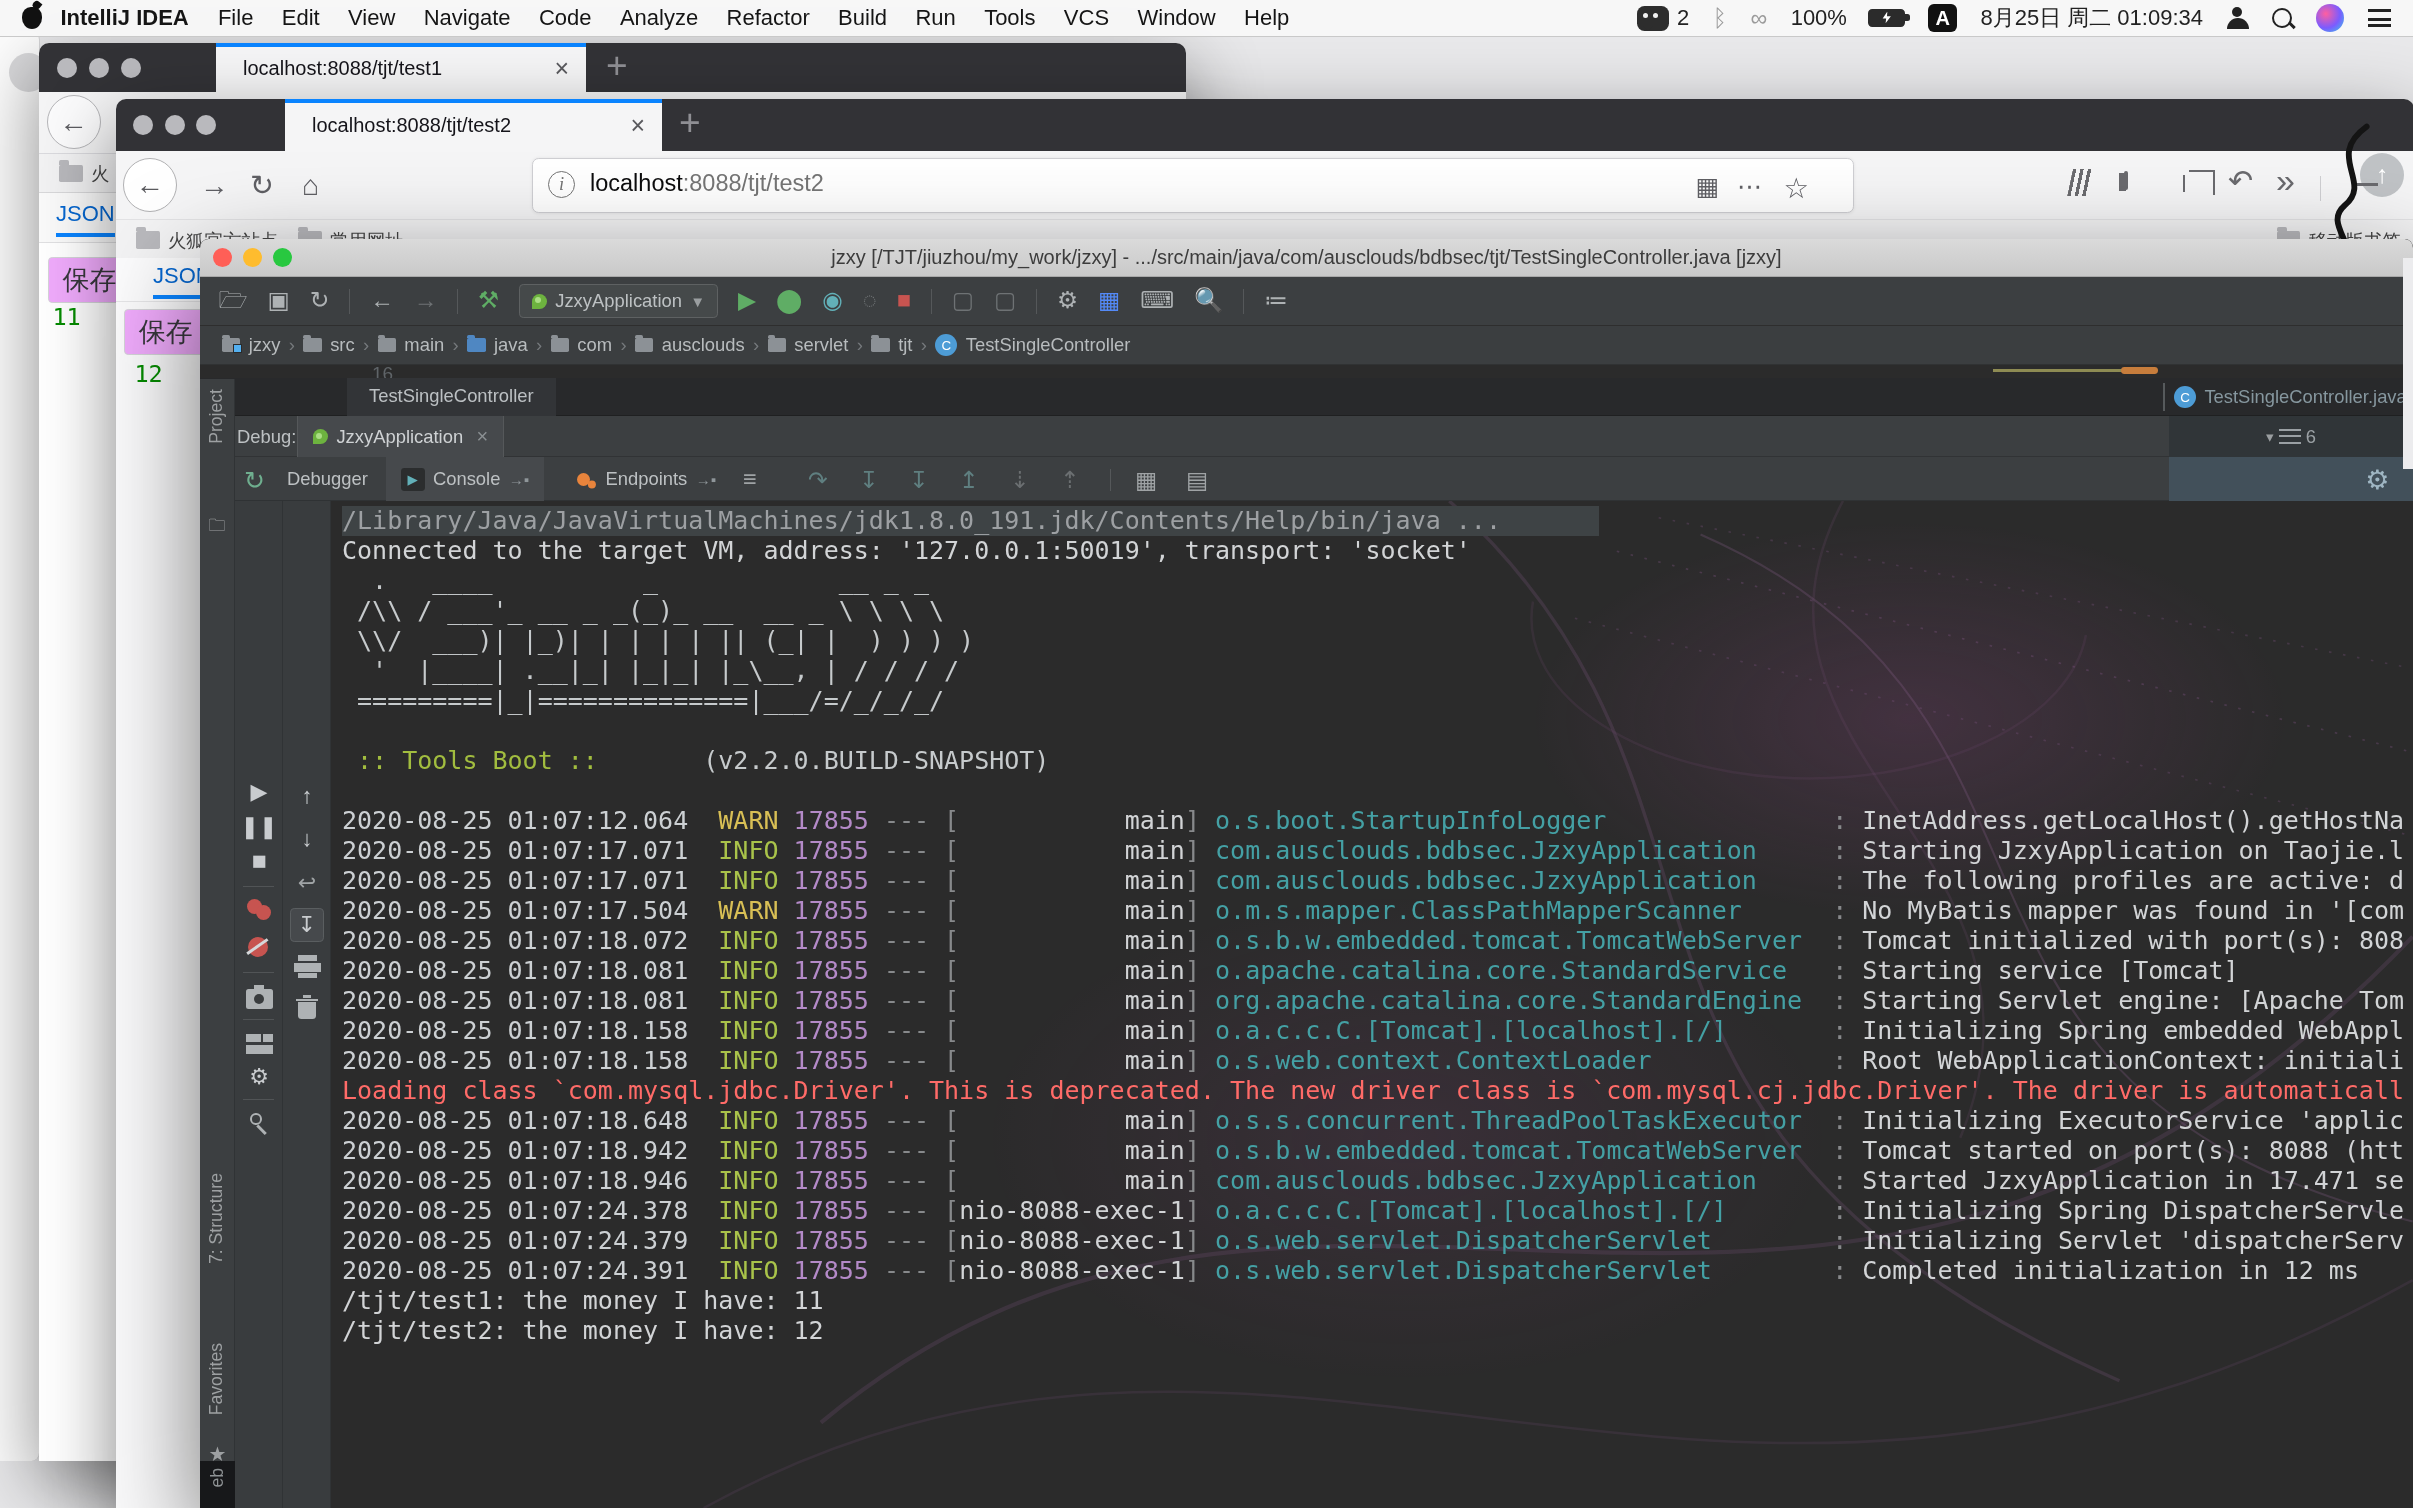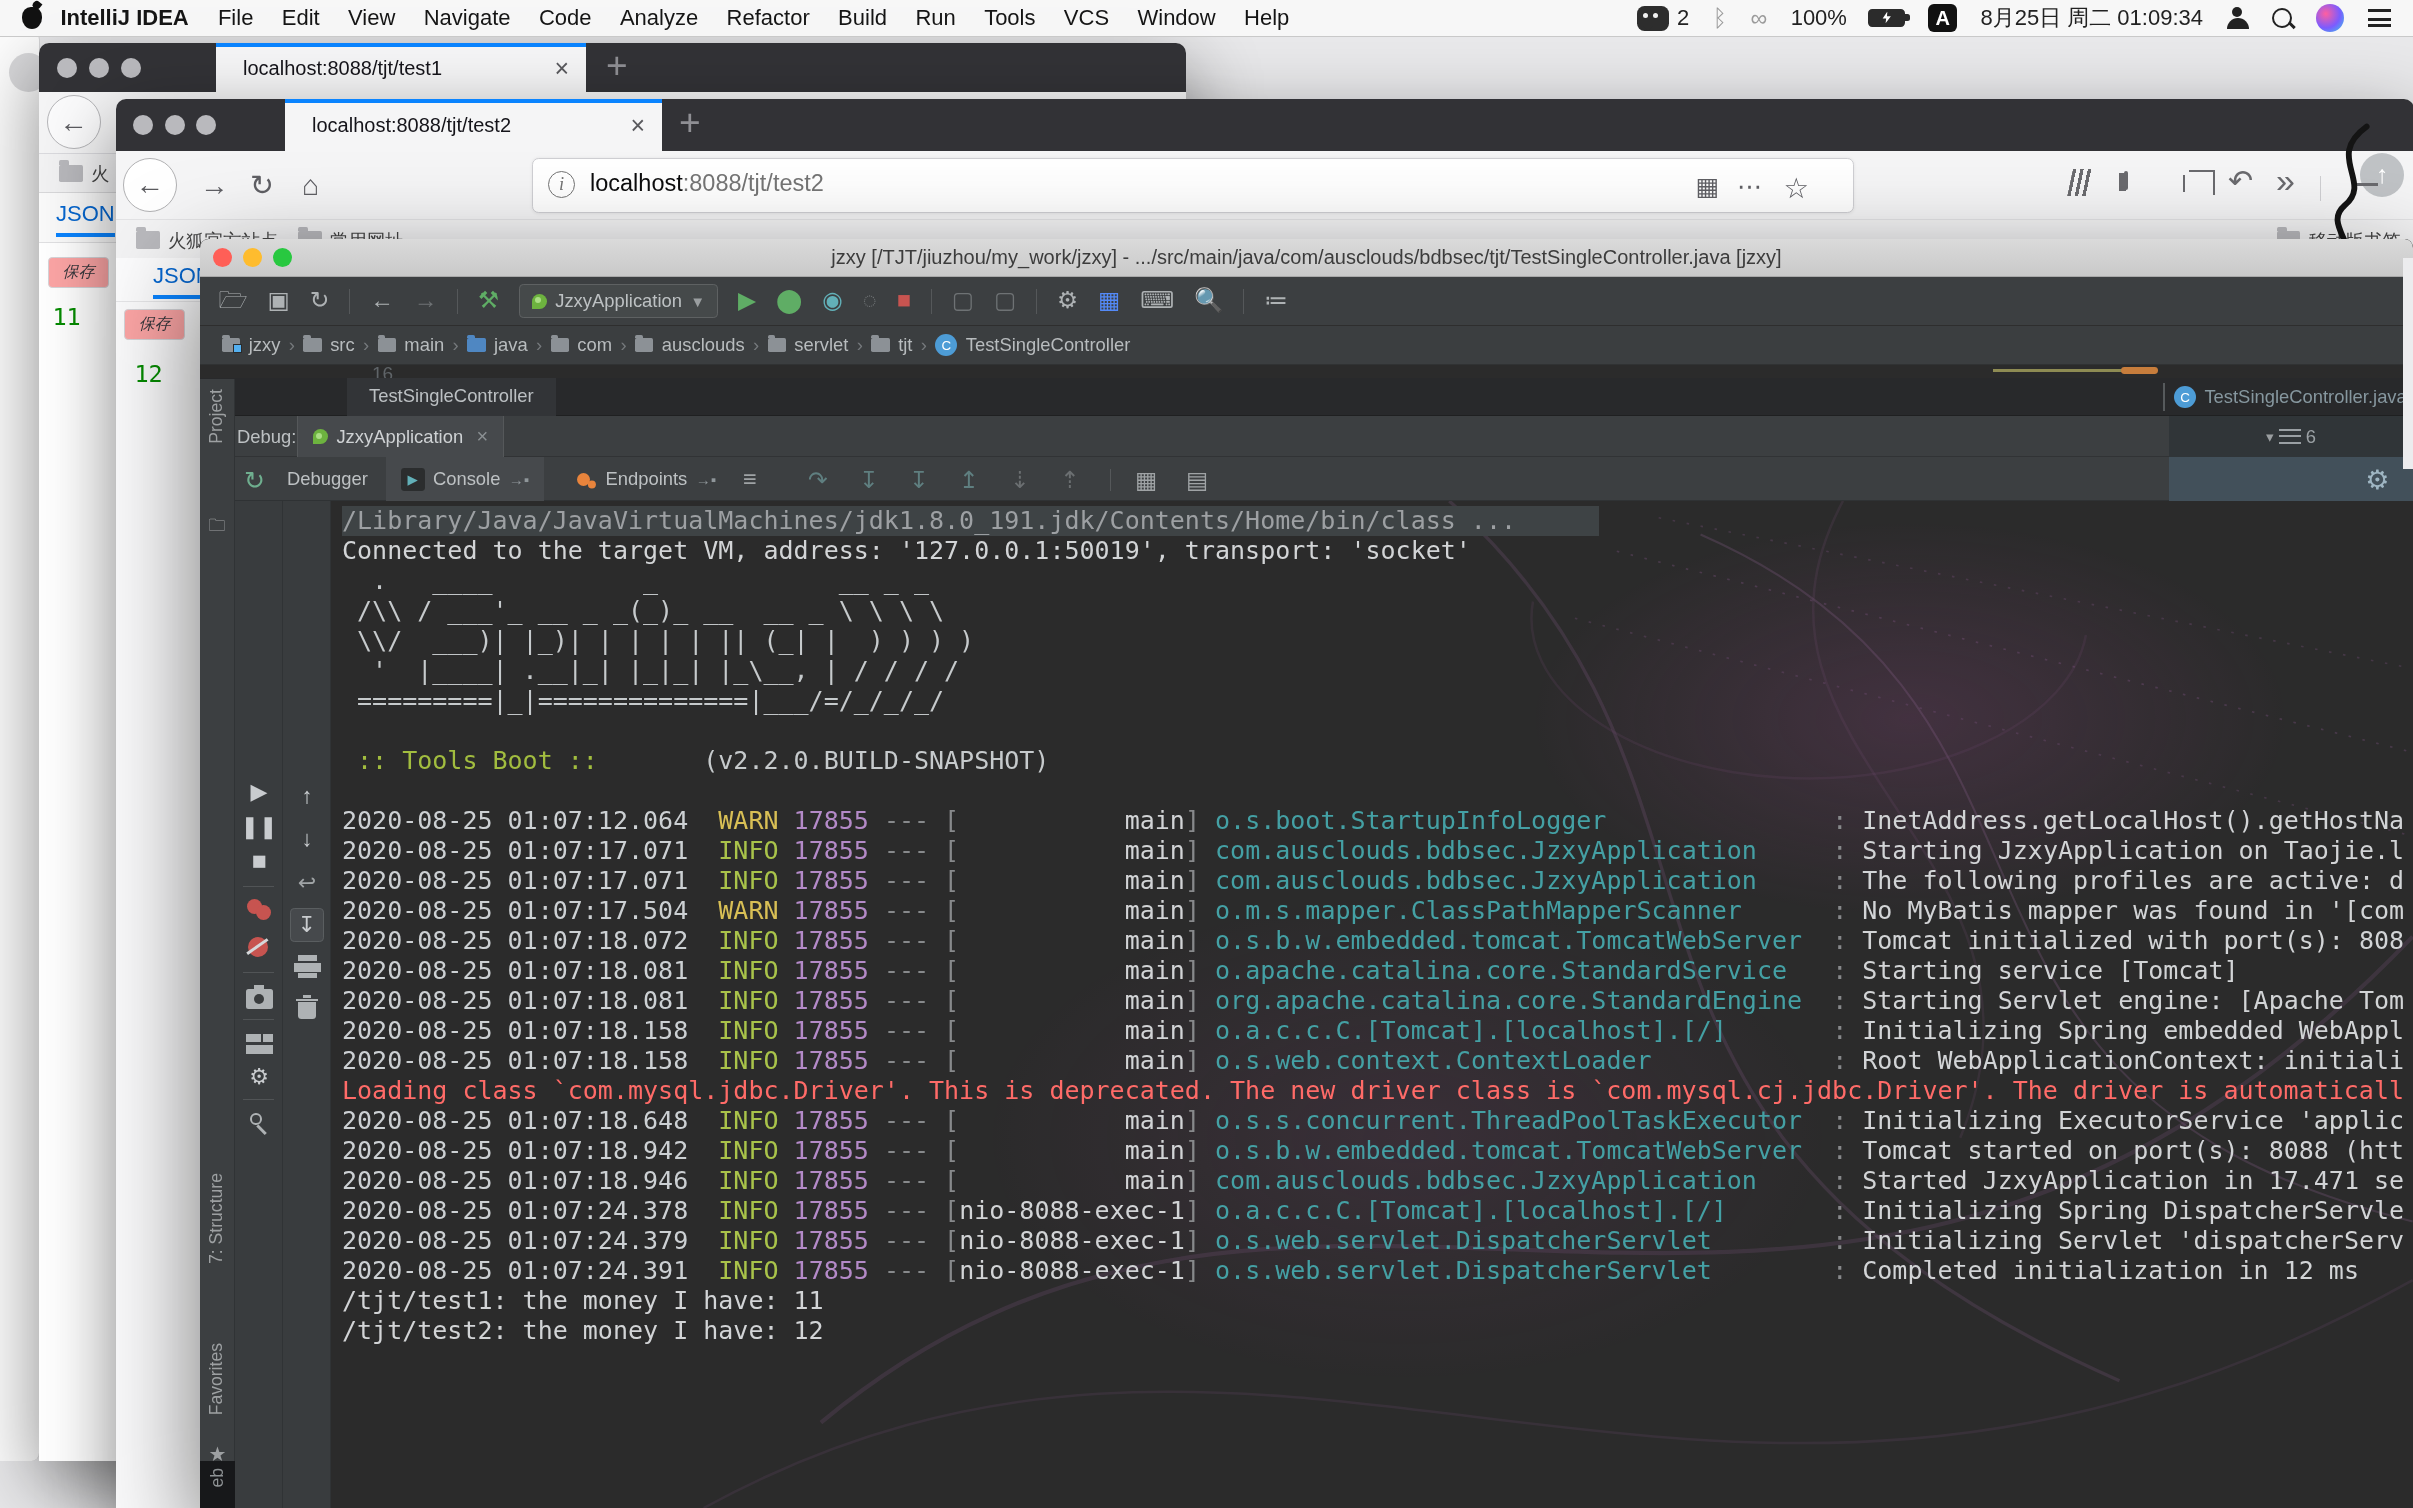--- a/index.html
+++ b/index.html
@@ -39,21 +39,21 @@
   .win { position:absolute; border-radius:10px 10px 0 0; box-shadow:0 25px 75px rgba(0,0,0,.45); background:#fff; }
   .tabstrip { position:relative; background:#323236; border-radius:10px 10px 0 0; }
   .lights { position:absolute; display:flex; gap:11.7px; }
   .light { width:20px; height:20px; border-radius:50%; background:#b9b9bd; }
   .l-red{background:#ff5f57;} .l-yel{background:#febc2e;} .l-grn{background:#28c840;}
   .btab { position:absolute; top:0; background:#f5f5f6; }
   .btab::before{content:"";position:absolute;left:0;top:0;right:0;height:4.2px;background:#0a84ff;}
   .btab-title{position:absolute;left:27px;top:50%;transform:translateY(-50%);font-size:20px;color:#15141a;white-space:nowrap;}
   .btab-close{position:absolute;right:17px;top:50%;transform:translateY(-50%);font-size:25px;color:#5a5a5e;}
   .newtab{position:absolute;font-size:37px;color:#8f8f94;font-weight:300;}
-  .chiprow .chip, .chip { display:inline-block; background:#fca5a5; border:0.8px solid #d4d4d8; border-radius:4.2px; padding:4.2px 13.4px; font-size:16px; color:#38383d;font-style:italic; }
+  .chiprow .chip, .chip { display:inline-block; background:#f0abfc; border:0.8px solid #d4d4d8; border-radius:4.2px; padding:4.2px 13.4px; font-size:27px; color:#38383d; }
   .jsontab { font-size:22px; color:#0667d0; padding-bottom:6.7px; border-bottom:4.2px solid #0a84ff; }
   .jsonval { font-family:"DejaVu Sans Mono", monospace; font-size:23.5px; color:#058b00; }
   .ffolder { display:inline-block; width:23.5px; height:17.6px; background:#b9b9bd; border-radius:1.7px; position:relative; vertical-align:-2.5px; margin-right:8.4px;}
   .ffolder::before{content:"";position:absolute;left:0;top:-4.2px;width:10px;height:4.2px;background:#b9b9bd;border-radius:1.7px 1.7px 0 0;}
   .navglyph { font-size:28.5px; color:#5f5f64; position:absolute; top:50%; transform:translateY(-50%); }
 
   
   #win1 { left:39px; top:43px; width:1147px; height:1418px; z-index:10; }
   #w1tabs { height:49px; }
   #w1tabs .lights{ left:18.4px; top:15px; }
@@ -481,21 +481,21 @@
         <path d="M950,0 C1350,360 1050,740 1750,1050" fill="none" stroke="#9a6aa0" stroke-width="4" opacity="0.20"></path>
         <path d="M1250,40 C1750,260 1460,700 2100,860" fill="none" stroke="#9a6aa0" stroke-width="2.5" opacity="0.25"></path>
         <path d="M1420,0 C1260,300 1700,420 1560,760" fill="none" stroke="#7a4f7a" stroke-width="3" opacity="0.20"></path>
         <path d="M1050,120 a330,190 0 1,0 660,40" fill="none" stroke="#7a4f7a" stroke-width="3" opacity="0.18"></path>
         <path d="M1150,60 L2100,300" stroke="#8a5a8f" stroke-width="2" stroke-dasharray="3 14" opacity="0.35"></path>
         <path d="M1100,140 L2100,400" stroke="#8a5a8f" stroke-width="2" stroke-dasharray="3 14" opacity="0.3"></path>
         <path d="M1200,20 L2100,200" stroke="#8a5a8f" stroke-width="2" stroke-dasharray="3 14" opacity="0.3"></path>
       </svg>
 
       <div id="consoletext">
-          <div class="cline hl"><span class="c-gray">/Library/Java/JavaVirtualMachines/jdk1.8.0_191.jdk/Contents/Home/bin/class ...</span></div>
+          <div class="cline hl"><span class="c-gray">/Library/Java/JavaVirtualMachines/jdk1.8.0_191.jdk/Contents/Help/bin/java ...</span></div>
           <div class="cline"><span class="c-txt">Connected to the target VM, address: '127.0.0.1:50019', transport: 'socket'</span></div>
           <div class="cline"><span class="c-ban">  .   ____          _            __ _ _</span></div>
           <div class="cline"><span class="c-ban"> /\\ / ___'_ __ _ _(_)_ __  __ _ \ \ \ \</span></div>
           <div class="cline"><span class="c-ban"> \\/  ___)| |_)| | | | | || (_| |  ) ) ) )</span></div>
           <div class="cline"><span class="c-ban">  '  |____| .__|_| |_|_| |_\__, | / / / /</span></div>
           <div class="cline"><span class="c-ban"> =========|_|==============|___/=/_/_/_/</span></div>
           <div class="cline"><span></span></div>
           <div class="cline"><span class="c-spring"> :: Tools Boot ::</span><span class="c-ban">       (v2.2.0.BUILD-SNAPSHOT)</span></div>
           <div class="cline"><span></span></div>
           <div class="cline"><span class="c-ts">2020-08-25 01:07:12.064</span><span> </span><span class="c-warn"> WARN</span><span> </span><span class="c-pid">17855</span><span class="c-dim"> --- [</span><span class="c-txt">           main</span><span class="c-dim">] </span><span class="c-log">o.s.boot.StartupInfoLogger              </span><span class="c-dim"> : </span><span class="c-txt">InetAddress.getLocalHost().getHostNa</span></div>

